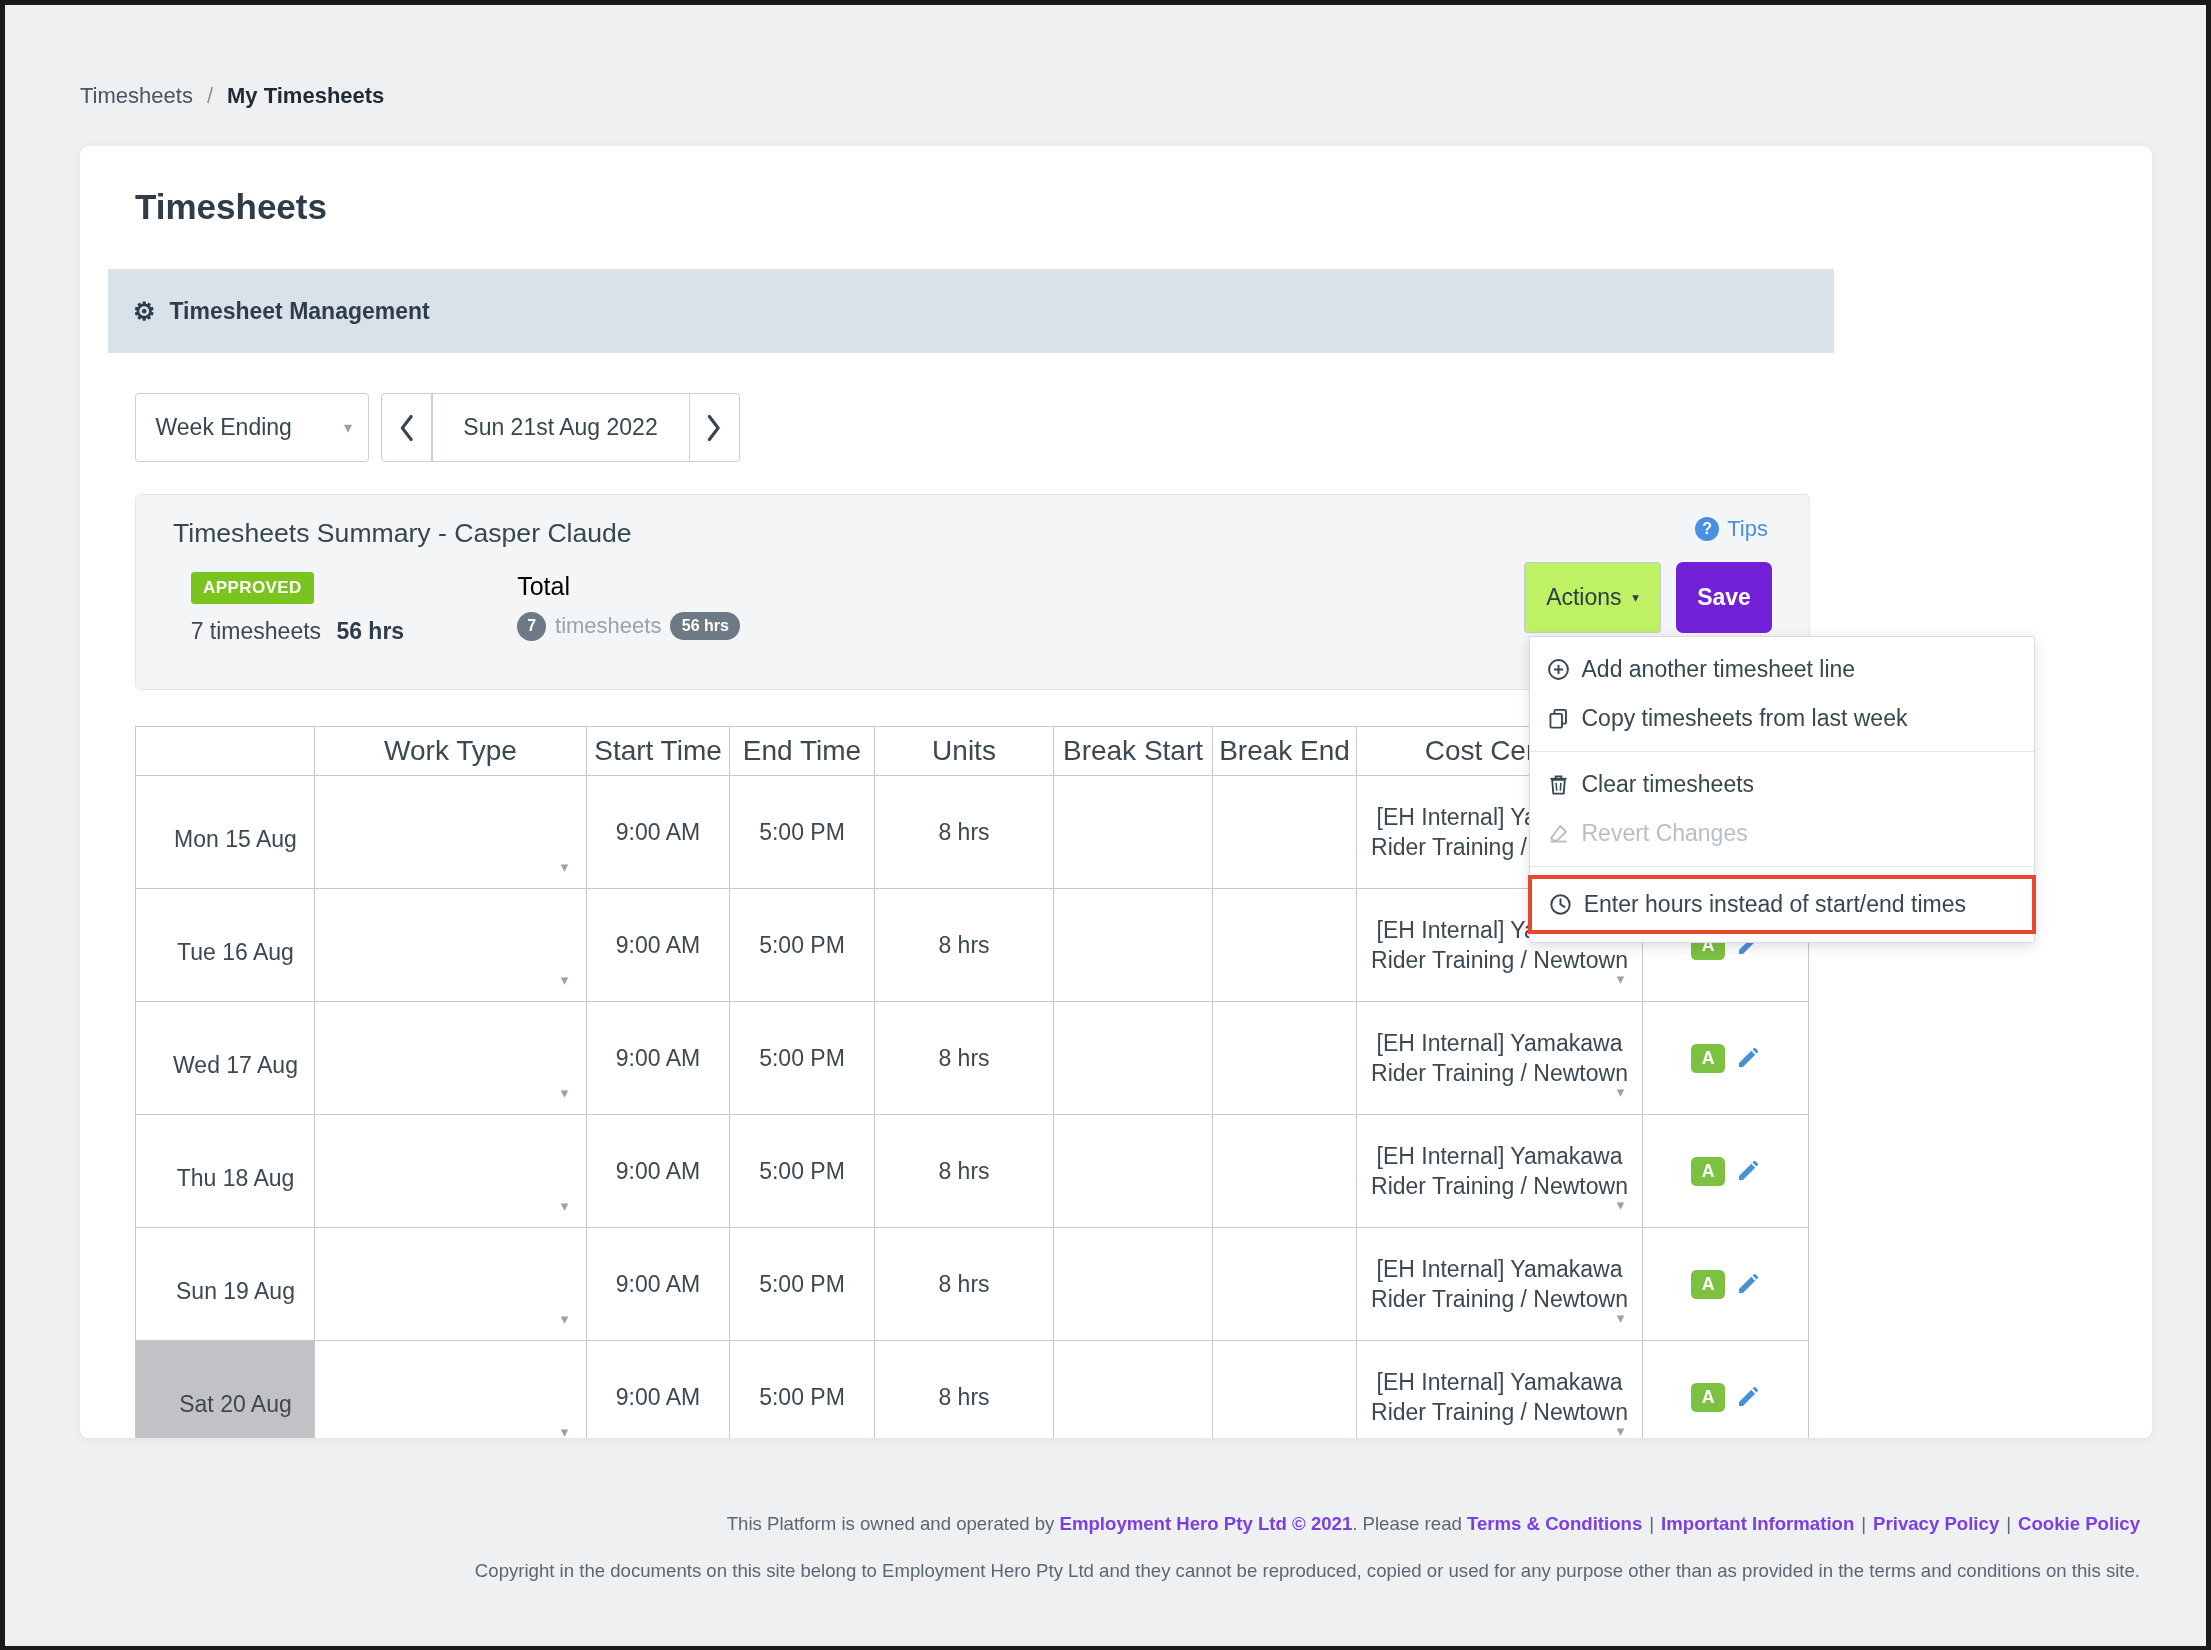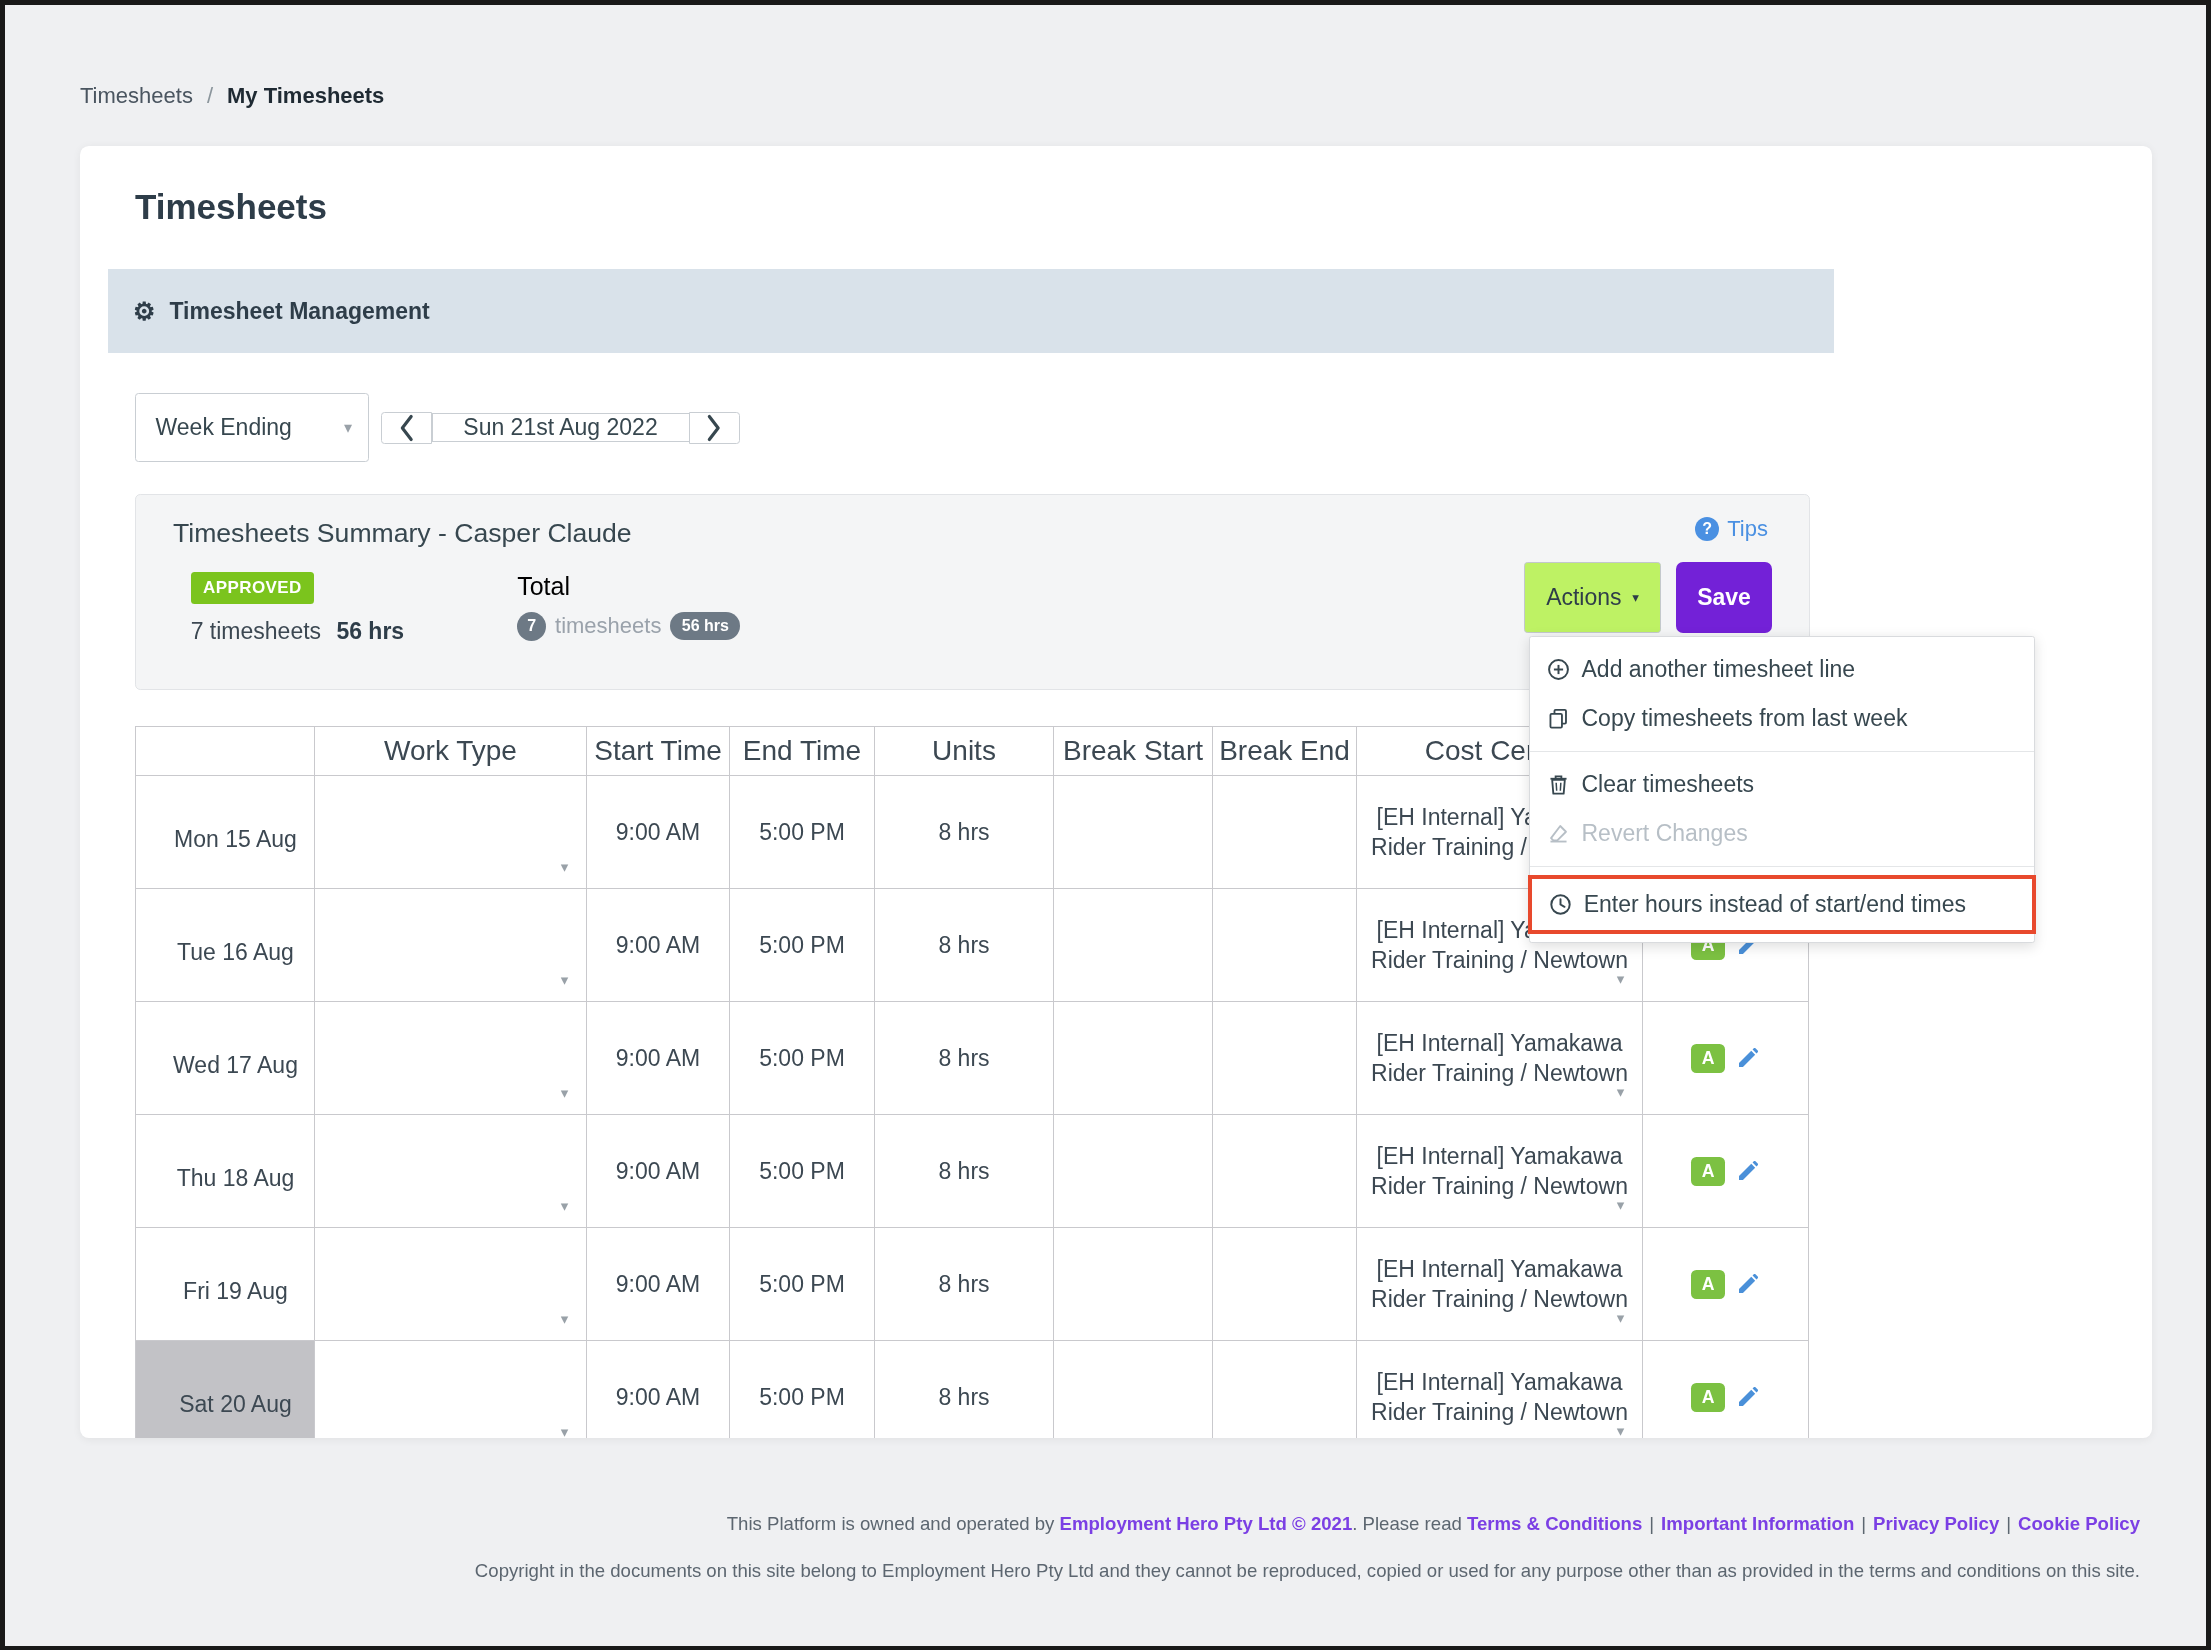--- a/index.html
+++ b/index.html
@@ -53,21 +53,21 @@
   .gear { font-size: 25px; color: #2e3d49; }
 
   
   .controls { margin: 40px 0 0 55px; display: flex; align-items: stretch; height: 69px; }
   .select-box {
     width: 234px; background: #fff; border: 0.9px solid #c9ced3; border-radius: 3.5px;
     display: flex; align-items: center; justify-content: space-between;
     padding: 0 16px 0 19.5px; font-size: 23px; color: #37474f; cursor: pointer;
   }
   .caret { color: #99a1a8; font-size: 16px; }
-  .date-group { display: flex; margin-left: 12.4px; align-items: center; }
+  .date-group { display: flex; margin-left: 12.4px; }
   .nav-btn {
     width: 51px; background: #fff; border: 0.9px solid #c9ced3; border-radius: 3.5px 0 0 3.5px;
     display: flex; align-items: center; justify-content: center; cursor: pointer;
   }
   .nav-btn.next { border-radius: 0 3.5px 3.5px 0; margin-left: -0.9px; }
   .date-field {
     width: 258px; margin-left: -0.9px; background: #fff; border: 0.9px solid #c9ced3;
     display: flex; align-items: center; justify-content: center;
     font-size: 23px; color: #37474f;
   }
@@ -372,21 +372,21 @@
               <div class="action-wrap">
                 <span class="a-badge">A</span>
                 <svg width="24" height="24" viewBox="0 0 20 20">
                   <path d="M2.5 14.2V17.5h3.3L16 7.3 12.7 4 2.5 14.2z" fill="#4a90d9"></path>
                   <path d="M13.8 2.9l3.3 3.3 1-1c.4-.4.4-1 0-1.4l-1.9-1.9c-.4-.4-1-.4-1.4 0l-1 1z" fill="#4a90d9"></path>
                 </svg>
               </div>
             </td>
         </tr>
         <tr>
-          <td class="date-cell">Fri 19 Aug</td>
+          <td class="date-cell">Sun 19 Aug</td>
           <td class="rel">
               <span class="cell-caret">▾</span>
             </td>
           <td>9:00 AM</td>
           <td>5:00 PM</td>
           <td>8 hrs</td>
           <td></td>
           <td></td>
           <td class="rel cost-cell"><span>[EH Internal] Yamakawa Rider Training / Newtown</span><span class="cell-caret">▾</span></td>
           <td>

